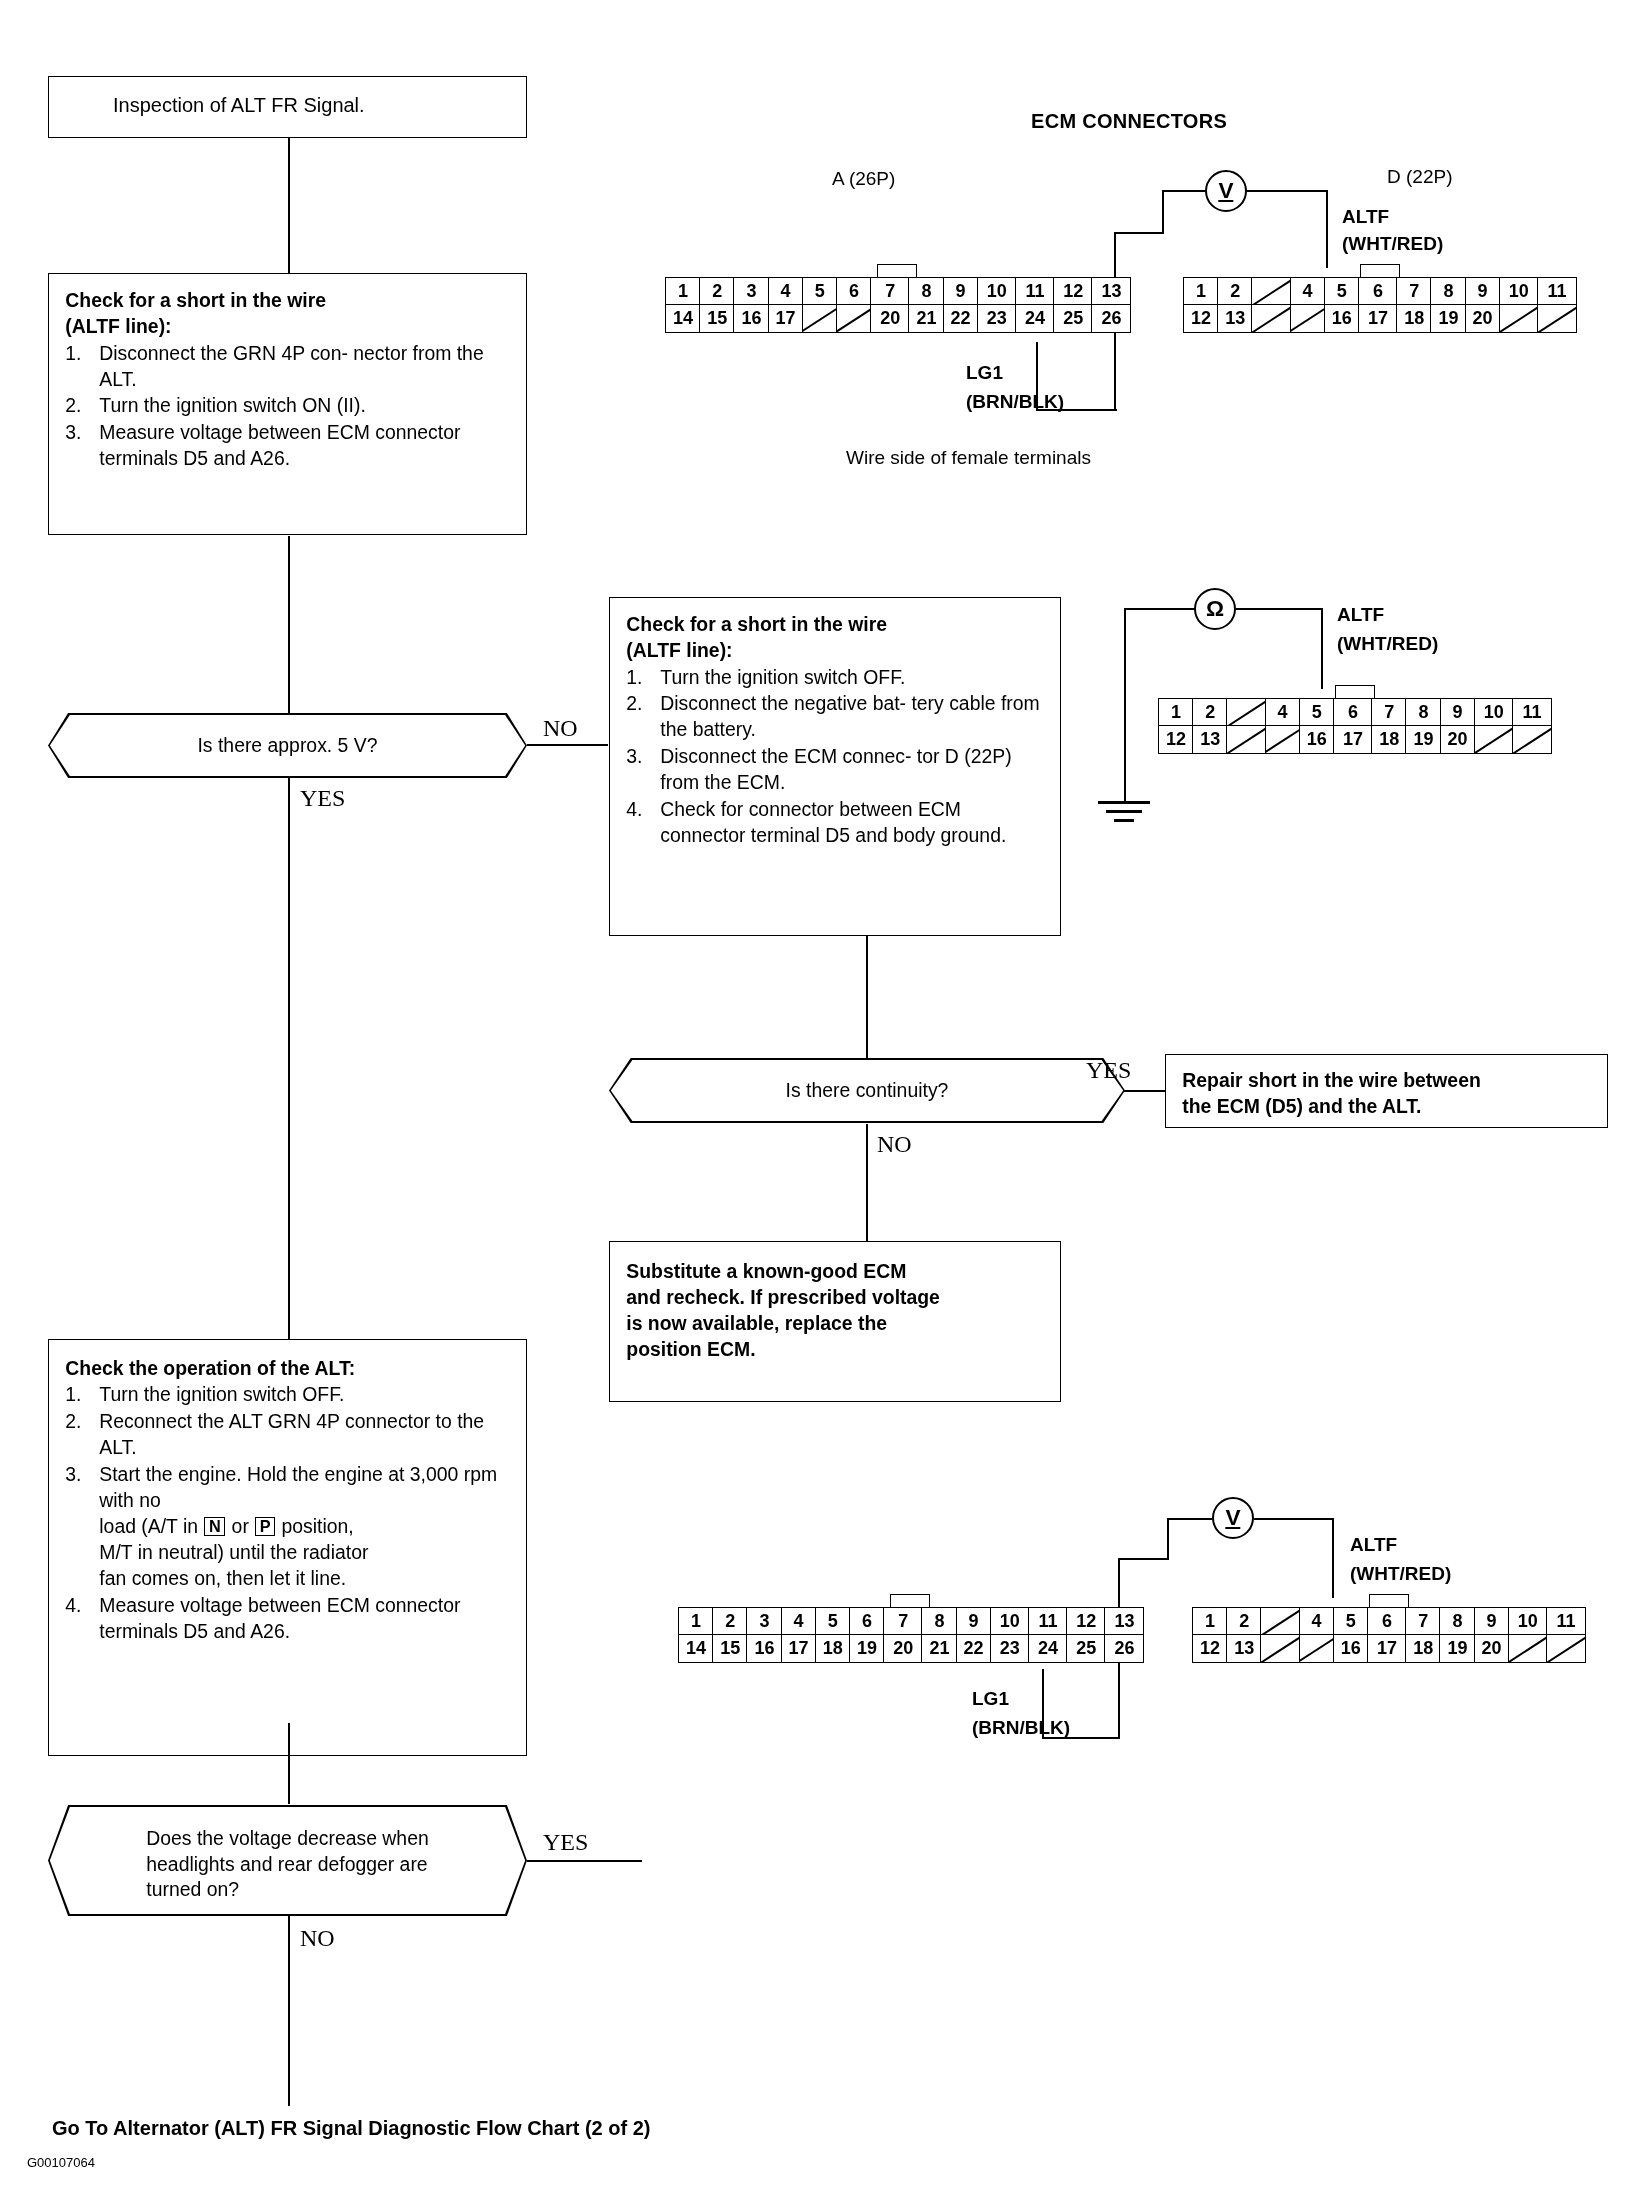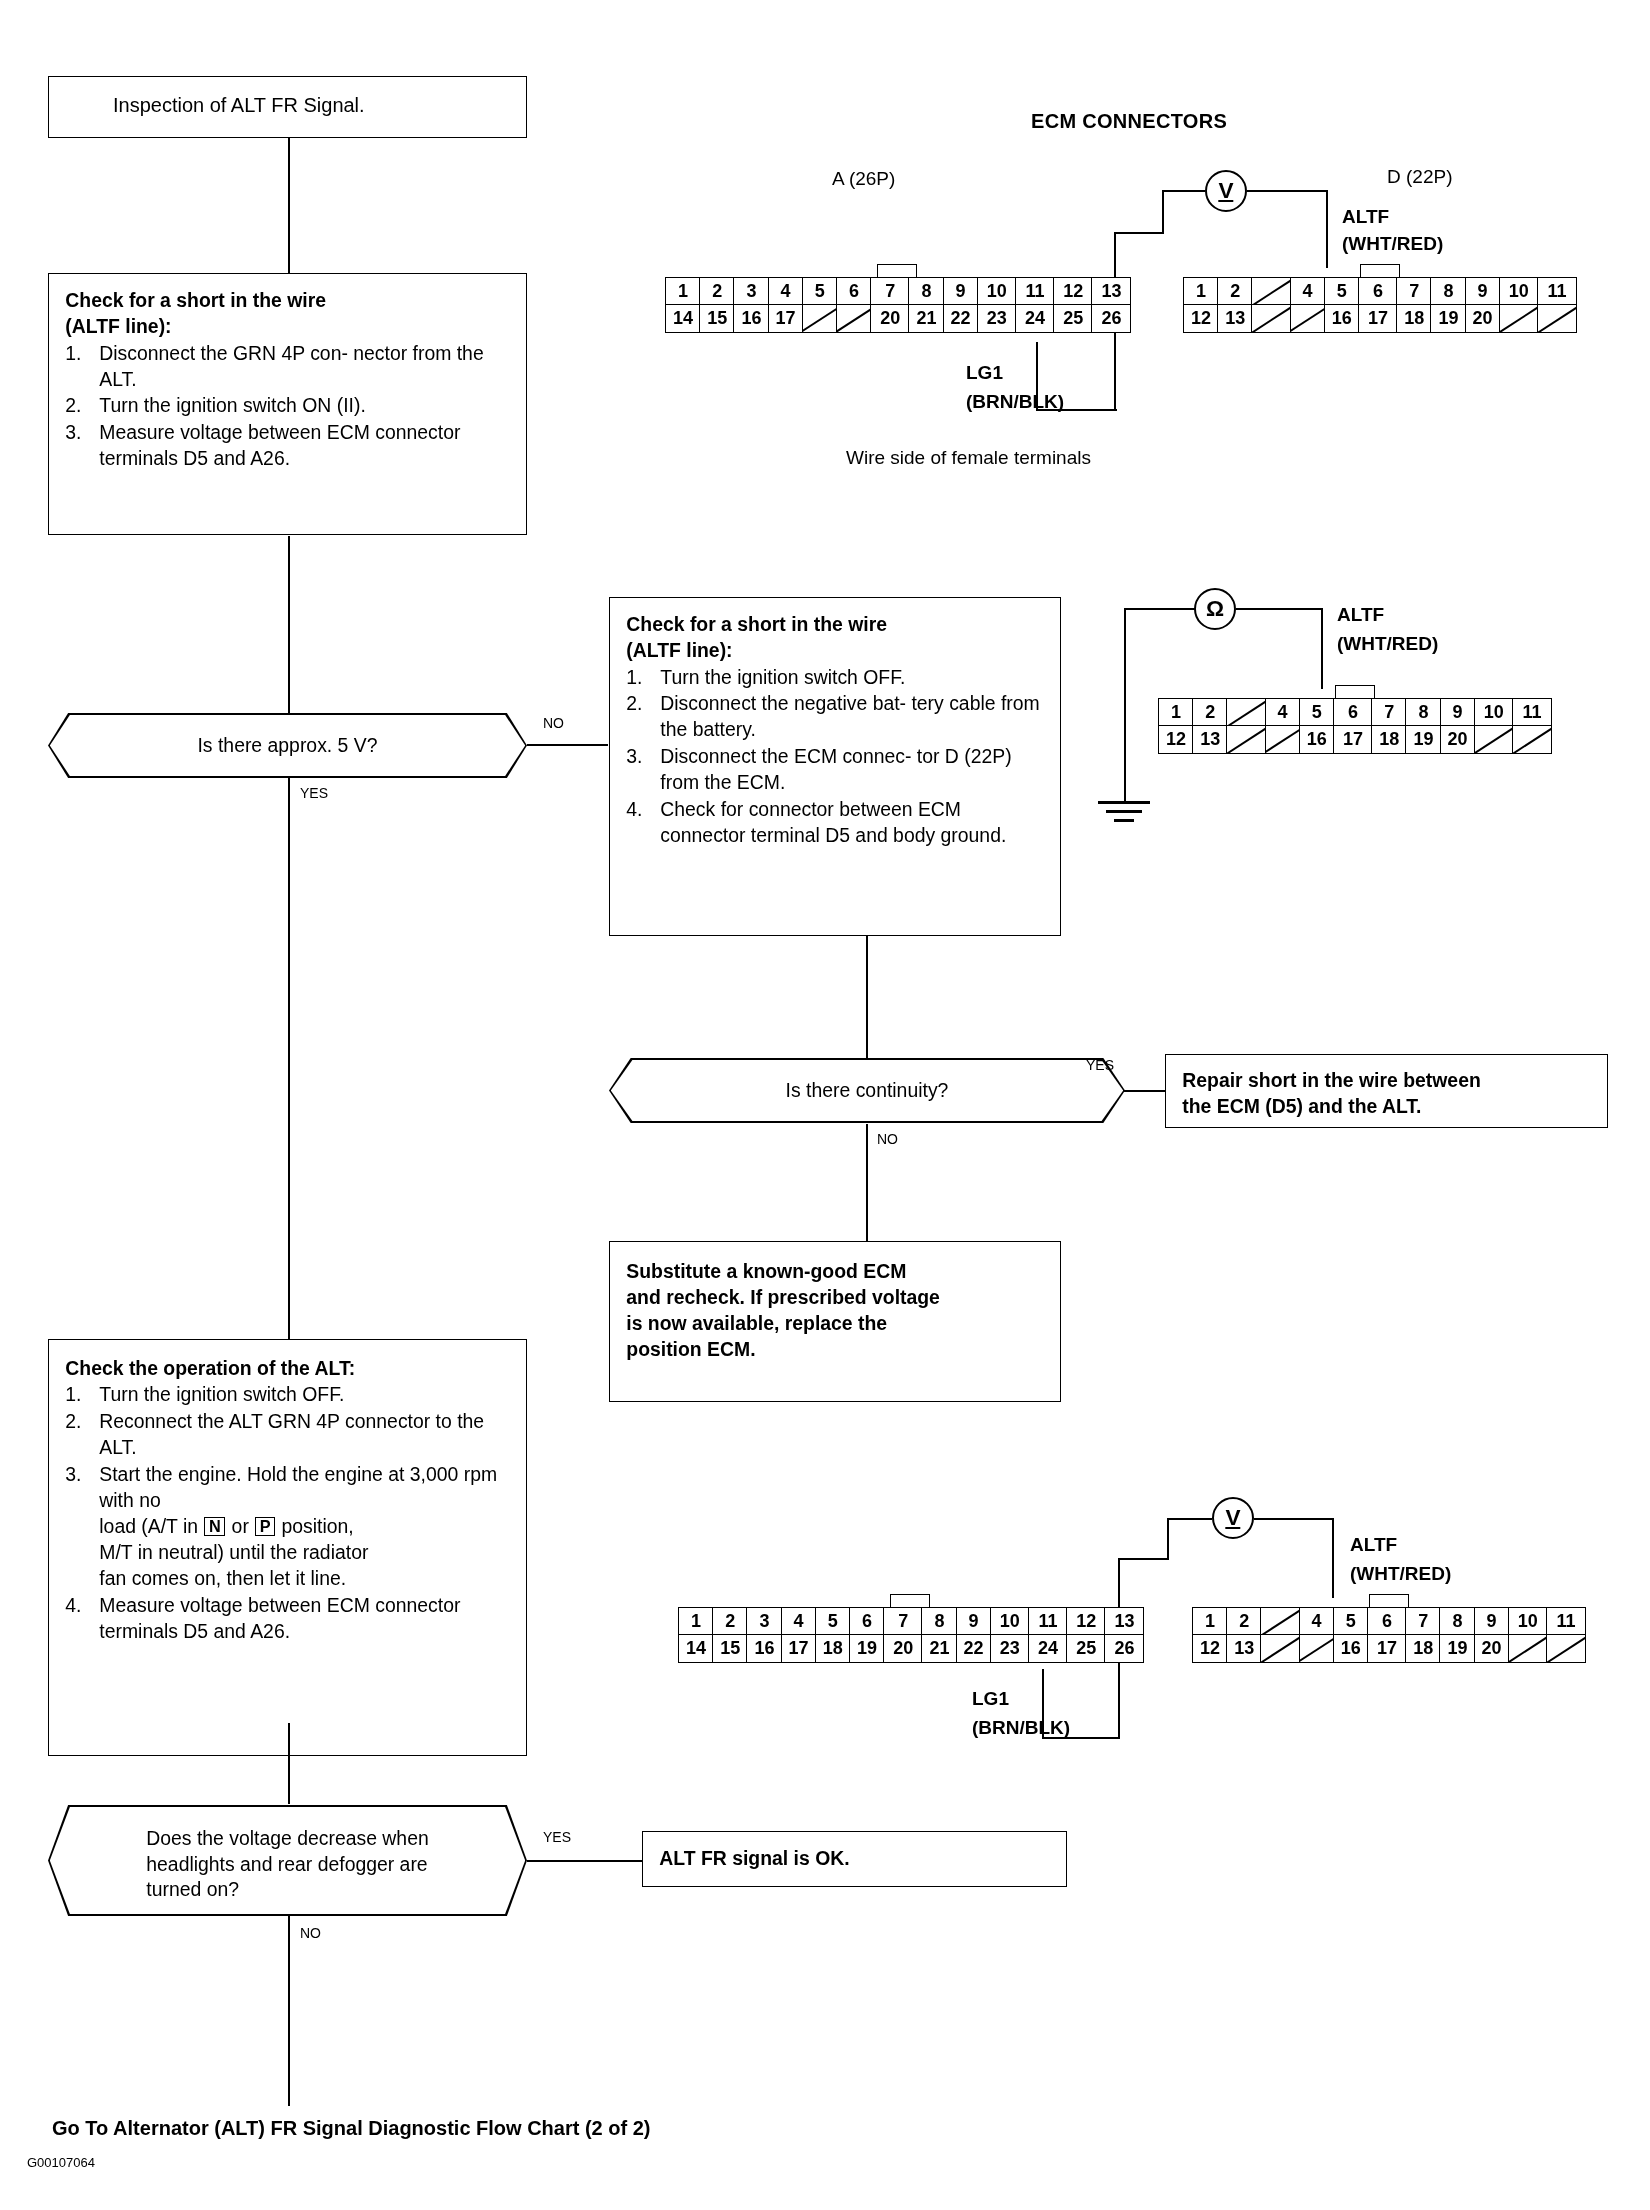--- a/index.html
+++ b/index.html
@@ -141,21 +141,21 @@
   }
   .footer-title{
     position:absolute;
     font-size:20px;
     font-weight:bold;
   }
   .footer-code{
     position:absolute;
     font-size:13px;
   }
-  .arrowlbl{position:absolute;font-size:14px;}
+  .arrowlbl{position:absolute;font-size:24px;font-family:Liberation Serif, serif;}
 </style>
 </head>
 <body>
 
 <div id="page">
 
   <div class="box" style="left:48px;top:76px;width:479px;height:62px;">
     <div class="txt" style="left:64px;top:17px;font-size:20px;">Inspection of ALT FR Signal.</div>
   </div>
 
@@ -296,23 +296,20 @@
       <span>Does the voltage decrease when</span><br>
       <span>headlights and rear defogger are</span><br>
       <span>turned on?</span>
     </div>
   </div>
   <div class="ln hline" style="left:527px;top:1860px;width:115px;"></div>
   <div class="arrowlbl" style="left:543px;top:1829px;">YES</div>
   <div class="arrowlbl" style="left:300px;top:1925px;">NO</div>
   <div class="ln vline" style="left:288px;top:1916px;height:190px;"></div>
 
-  <div class="box" style="left:642px;top:1831px;width:425px;height:56px;">
-    <div class="txt" style="left:16.3px;top:15.4px;font-size:19.4px;font-weight:bold;">ALT FR signal is OK.</div>
-  </div>
 
   <div class="lbl lbl-b" style="left:1031px;top:110px;font-size:20px;letter-spacing:0.3px;">ECM CONNECTORS</div>
 
   <div class="lbl" style="left:832px;top:168px;">A (26P)</div>
   <div class="lbl" style="left:1387px;top:166px;">D (22P)</div>
 
   <div class="meter" style="left:1205px;top:170px;">
     <span>V</span>
     <i class="uline"></i>
   </div>

